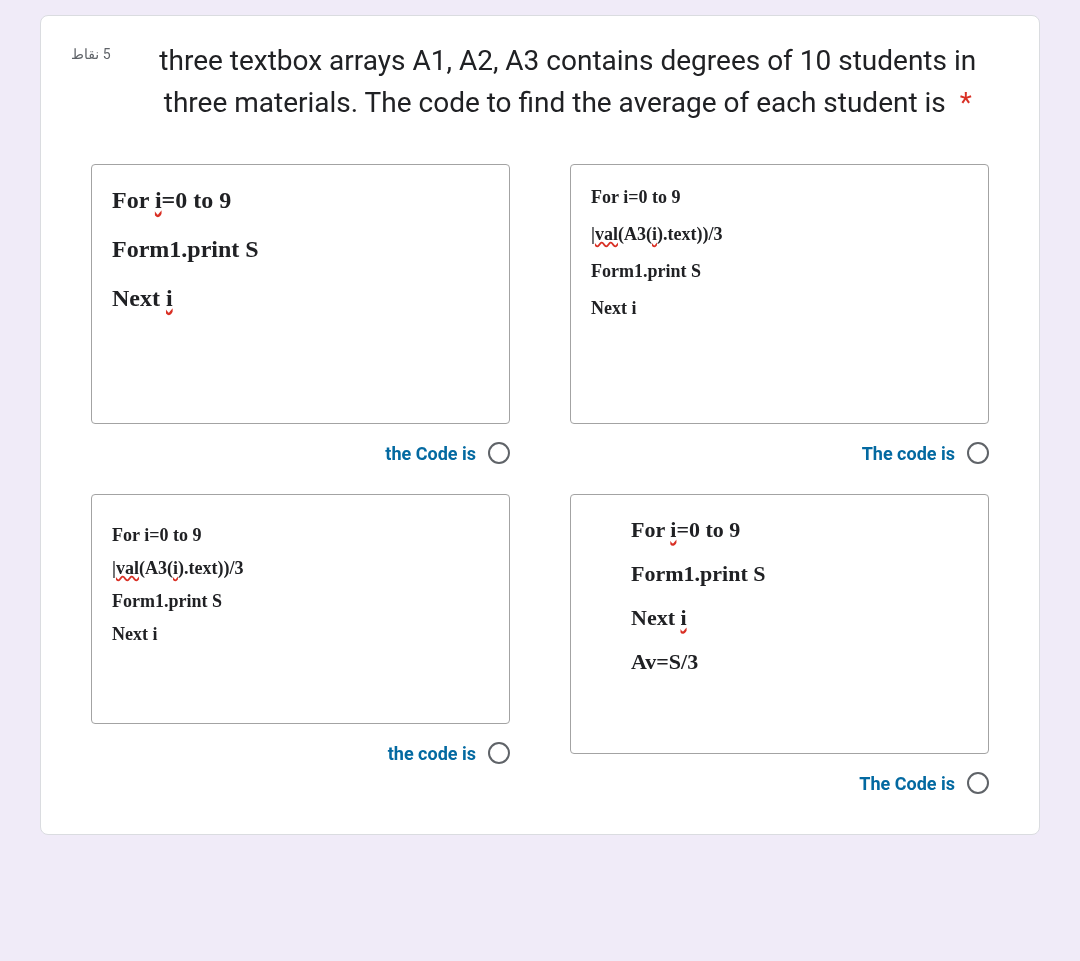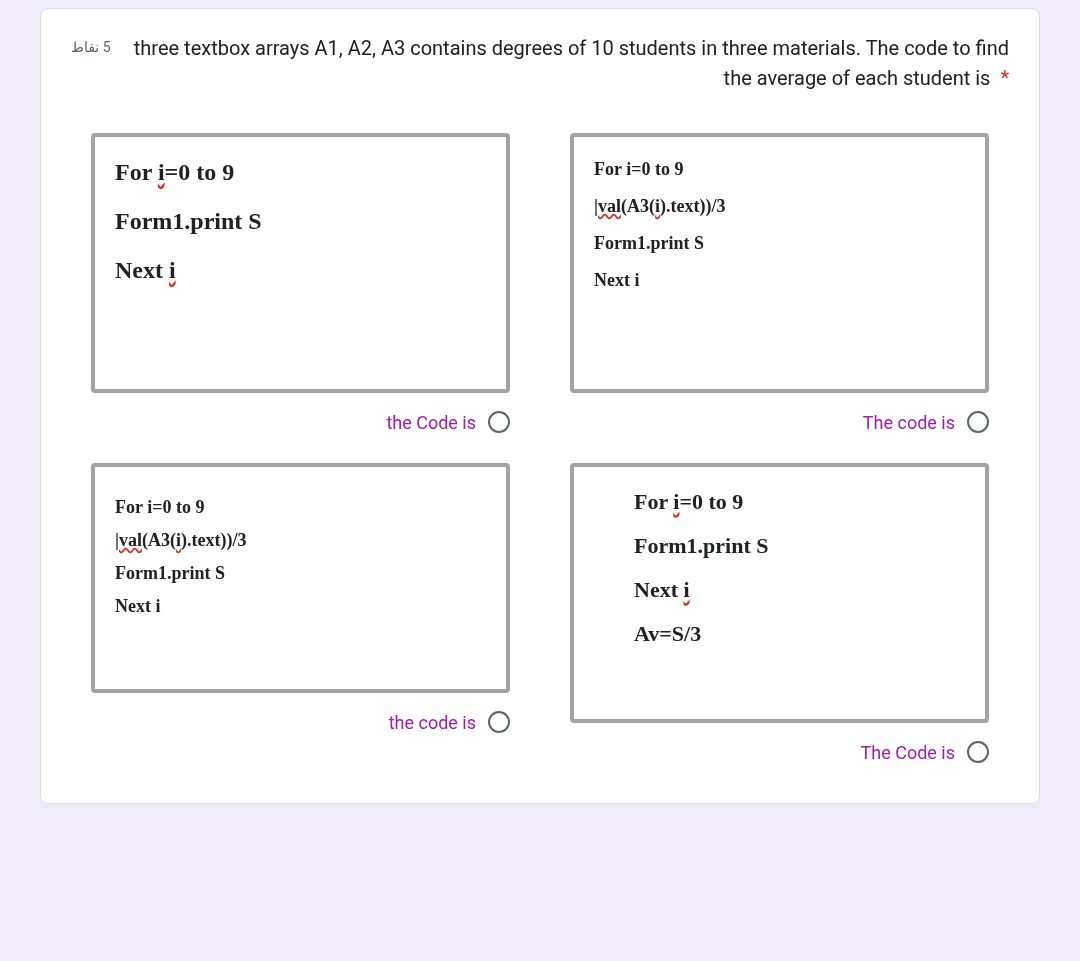--- a/index.html
+++ b/index.html
@@ -10,58 +10,58 @@
     font-family: 'Google Sans', Roboto, Arial, sans-serif;
     color: #202124;
     display: flex;
     justify-content: center;
   }
   .card {
     background: #fff;
     border: 1px solid #dadce0;
     border-radius: 8px;
     width: 1000px;
-    margin: 8px;
+    margin: 15px;
     padding: 24px 30px 40px 30px;
   }
   .question-header {
     display: flex;
     align-items: flex-start;
     gap: 16px;
     margin-bottom: 40px;
   }
   .points-badge {
     font-size: 14px;
     color: #5f6368;
     direction: rtl;
     white-space: nowrap;
     padding-top: 6px;
   }
   .question-text {
-    font-size: 20px;
+    font-size: 28px;
     line-height: 1.5;
     color: #202124;
-    text-align: right;
+    text-align: center;
     flex: 1;
   }
   .required {
     color: #d93025;
   }
   .options-grid {
     display: grid;
     grid-template-columns: 1fr 1fr;
     gap: 30px 60px;
     padding: 0 20px;
   }
   .option {
     display: flex;
     flex-direction: column;
   }
   .code-box {
-    border: 4px solid #a3a3a3;
+    border: 1px solid #a3a3a3;
     border-radius: 4px;
     padding: 22px 20px;
     min-height: 260px;
     margin-bottom: 18px;
   }
   .code-line {
     font-family: 'Times New Roman', Times, serif;
     font-weight: bold;
     margin: 0 0 22px 0;
   }
@@ -71,21 +71,22 @@
   .opt-d .code-line { font-size: 22px; margin-bottom:18px; }
   .wavy { text-decoration: underline wavy #d93025; text-decoration-skip-ink: none; }
   .option-label-row {
     display: flex;
     align-items: center;
     justify-content: flex-end;
     gap: 12px;
   }
   .option-label {
     font-size: 18px;
-    color: #a21caf;
+    color: #0369a1;
+    font-weight: bold;
   }
   .radio {
     width: 22px;
     height: 22px;
     border: 2px solid #5f6368;
     border-radius: 50%;
     flex-shrink: 0;
   }
 </style>
 </head>

